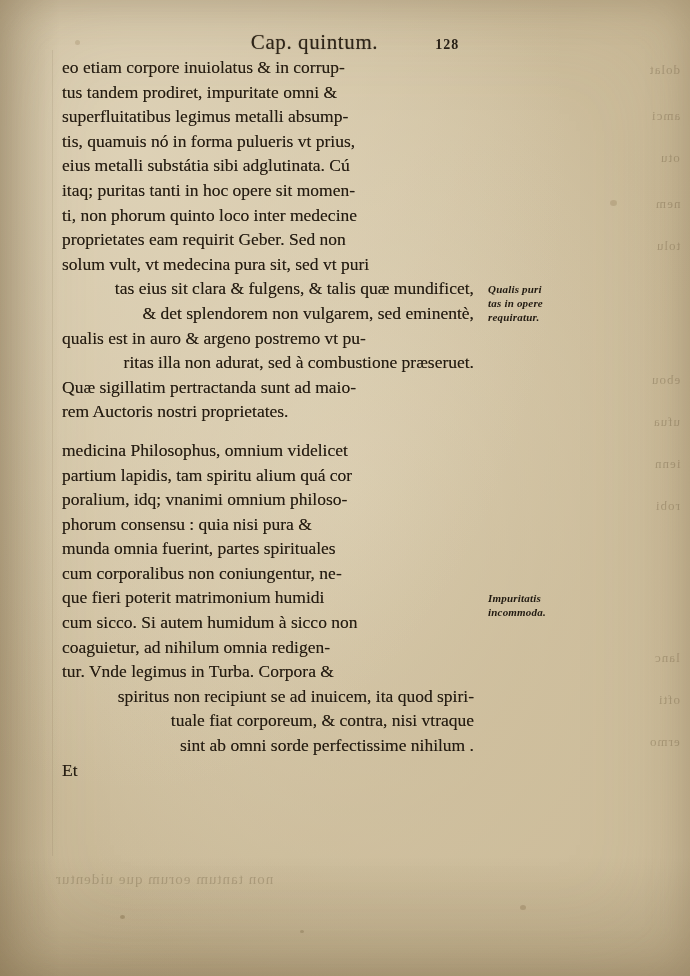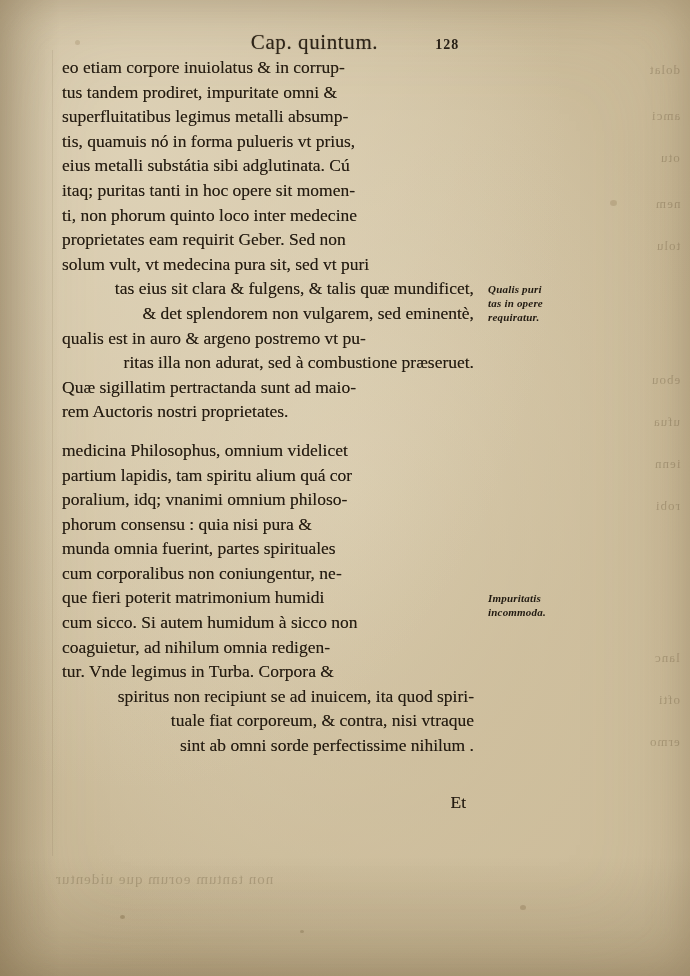--- a/index.html
+++ b/index.html
@@ -89,23 +89,21 @@
   .line.ital {
     text-align: right;
   }
   .line.indent {
     padding-left: 22px;
   }
   .para-gap {
     height: 14px;
   }
   .line.tail {
-    text-align: right;
     padding-right: 8px;
-    margin-top: 32px;
   }
 
   
   .marginalia {
     position: absolute;
     font-style: italic;
     font-weight: bold;
     font-size: 11px;
     line-height: 14px;
     color: #211a11;

